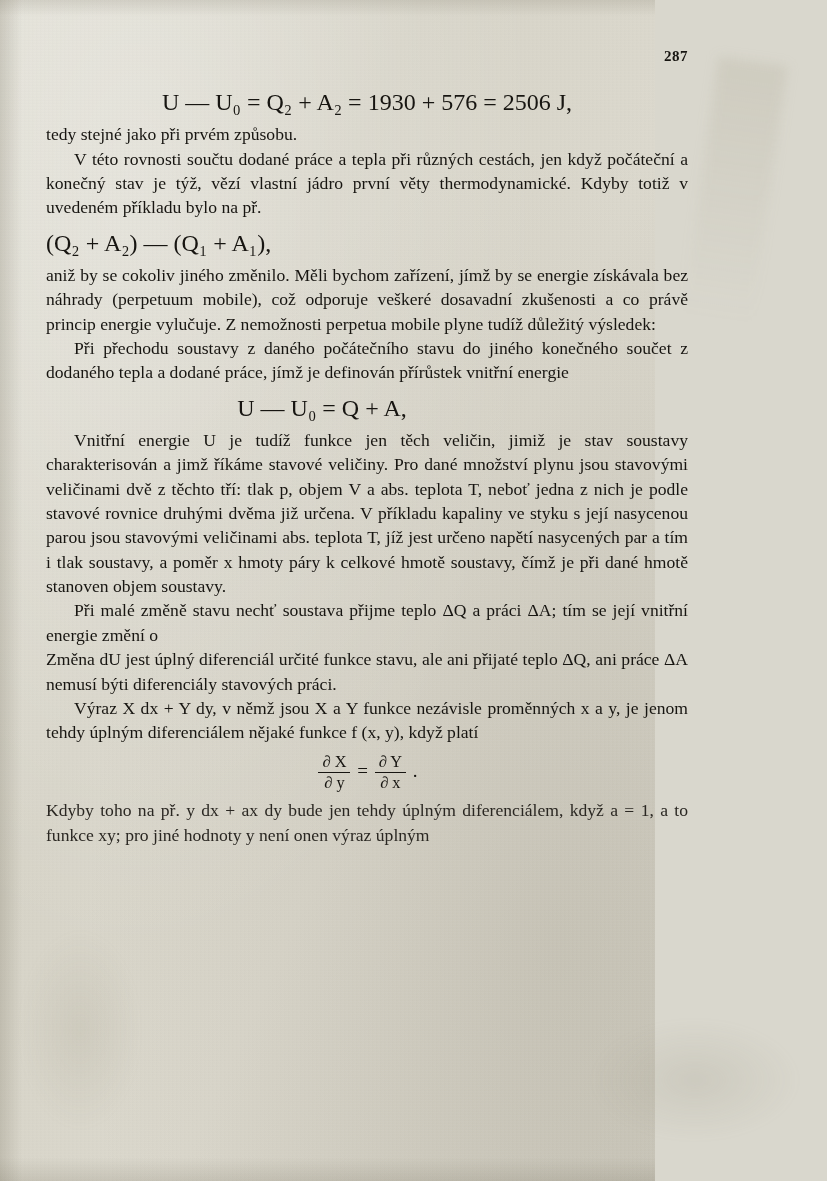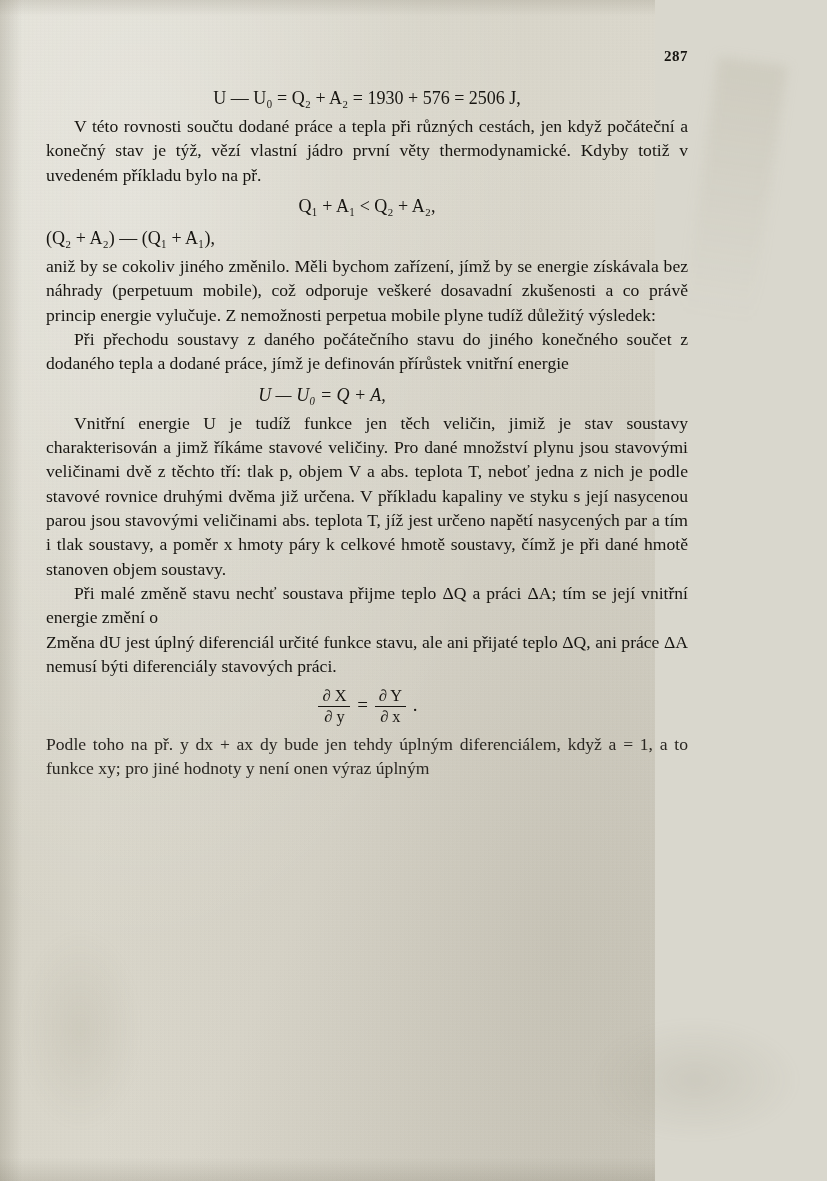--- a/index.html
+++ b/index.html
@@ -57,27 +57,26 @@
   }
   p {
     margin: 0;
   }
   p.ind {
     text-indent: 28px;
   }
   .eq {
     text-align: center;
     margin: 7px 0 3px 0;
-    font-size: 18px;
+    font-size: 24px;
     white-space: nowrap;
   }
   .eq.left-ish {
     text-align: center;
     padding-right: 90px;
-    font-style: italic;
   }
   .eq.left-ish2 {
     text-align: left;
     padding-right: 40px;
   }
   .frac {
     display: inline-block;
     vertical-align: middle;
     text-align: center;
     font-size: 0.86em;
@@ -155,26 +154,24 @@
   <div class="content">
 
     <div class="folio">287</div>
 
     <div class="body-text">
 
       <div class="eq">
         <span>U — U₀ = Q₂ + A₂ = 1930 + 576 = 2506 J,</span>
       </div>
 
+      <p>tedy stejné jako při prvém způsobu.</p>
 
       <p class="ind">V této rovnosti součtu dodané práce a tepla při různých cestách, jen když počáteční a konečný stav je týž, vězí vlastní jádro první věty thermodynamické. Kdyby totiž v uvedeném příkladu bylo na př.</p>
 
-      <div class="eq">
-        <span>Q₁ + A₁ &lt; Q₂ + A₂,</span>
-      </div>
 
 
       <div class="eq left-ish2">
         <span>(Q₂ + A₂) — (Q₁ + A₁),</span>
       </div>
 
       <p>aniž by se cokoliv jiného změnilo. Měli bychom zařízení, jímž by se energie získávala bez náhrady (perpetuum mobile), což odporuje veškeré dosavadní zkušenosti a co právě princip energie vylučuje. Z nemožnosti perpetua mobile plyne tudíž důležitý výsledek:</p>
 
       <p class="ind">Při přechodu soustavy z daného počátečního stavu do jiného konečného součet z dodaného tepla a dodané práce, jímž je definován přírůstek vnitřní energie</p>
 
@@ -183,31 +180,32 @@
       </div>
 
 
       <p class="ind">Vnitřní energie U je tudíž funkce jen těch veličin, jimiž je stav soustavy charakterisován a jimž říkáme stavové veličiny. Pro dané množství plynu jsou stavovými veličinami dvě z těchto tří: tlak p, objem V a abs. teplota T, neboť jedna z nich je podle stavové rovnice druhými dvěma již určena. V příkladu kapaliny ve styku s její nasycenou parou jsou stavovými veličinami abs. teplota T, jíž jest určeno napětí nasycených par a tím i tlak soustavy, a poměr x hmoty páry k celkové hmotě soustavy, čímž je při dané hmotě stanoven objem soustavy.</p>
 
       <p class="ind">Při malé změně stavu nechť soustava přijme teplo ΔQ a práci ΔA; tím se její vnitřní energie změní o</p>
 
 
       <p>Změna dU jest úplný diferenciál určité funkce stavu, ale ani přijaté teplo ΔQ, ani práce ΔA nemusí býti diferenciály stavových práci.</p>
 
+      <p class="ind">Výraz X dx + Y dy, v němž jsou X a Y funkce nezávisle proměnných x a y, je jenom tehdy úplným diferenciálem nějaké funkce f (x, y), když platí</p>
 
       <div class="eq-frac">
         <span class="frac">
           <span class="num">∂ X</span>
           <span class="den">∂ y</span>
         </span>
         <span>=</span>
         <span class="frac">
           <span class="num">∂ Y</span>
           <span class="den">∂ x</span>
         </span>
         <span>.</span>
       </div>
 
-      <p class="faded">Podle toho na př. y dx + ax dy bude jen tehdy úplným diferenciálem, když a = 1, a to funkce xy; pro jiné hodnoty y není onen výraz úplným</p>
+      <p class="faded">Kdyby toho na př. y dx + ax dy bude jen tehdy úplným diferenciálem, když a = 1, a to funkce xy; pro jiné hodnoty y není onen výraz úplným</p>
 
     </div>
   </div>
 </div>
 
 </body></html>

